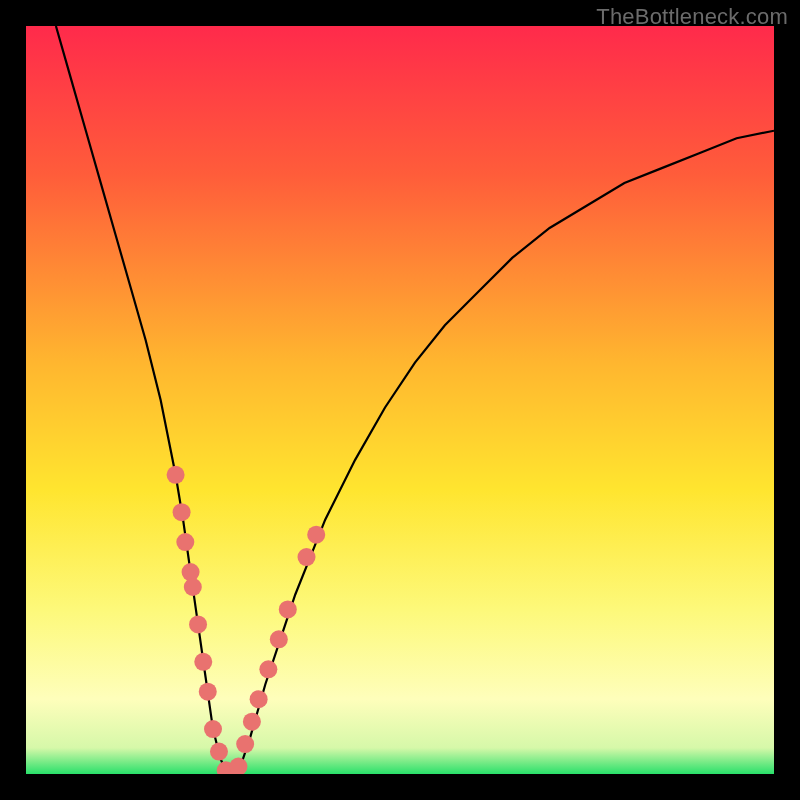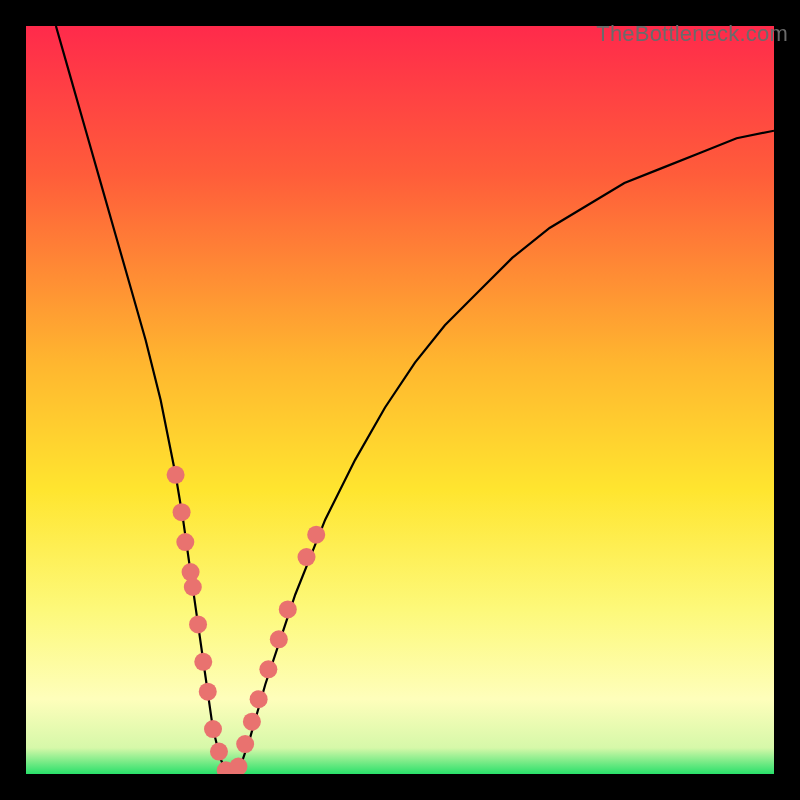--- a/index.html
+++ b/index.html
@@ -27,21 +27,20 @@
   }
   .watermark {
     position: absolute;
     top: 4px;
     right: 12px;
     color: #6b6b6b;
     font-size: 22px;
     font-weight: 500;
     letter-spacing: 0.2px;
     user-select: none;
-    margin-top: 17px;
   }
   svg { display: block; }
 </style>
 </head>
 <body>
 
 <div class="frame">
   <div class="plot">
     <svg id="chart-svg" width="748" height="748" viewBox="0 0 748 748">
       <defs>

